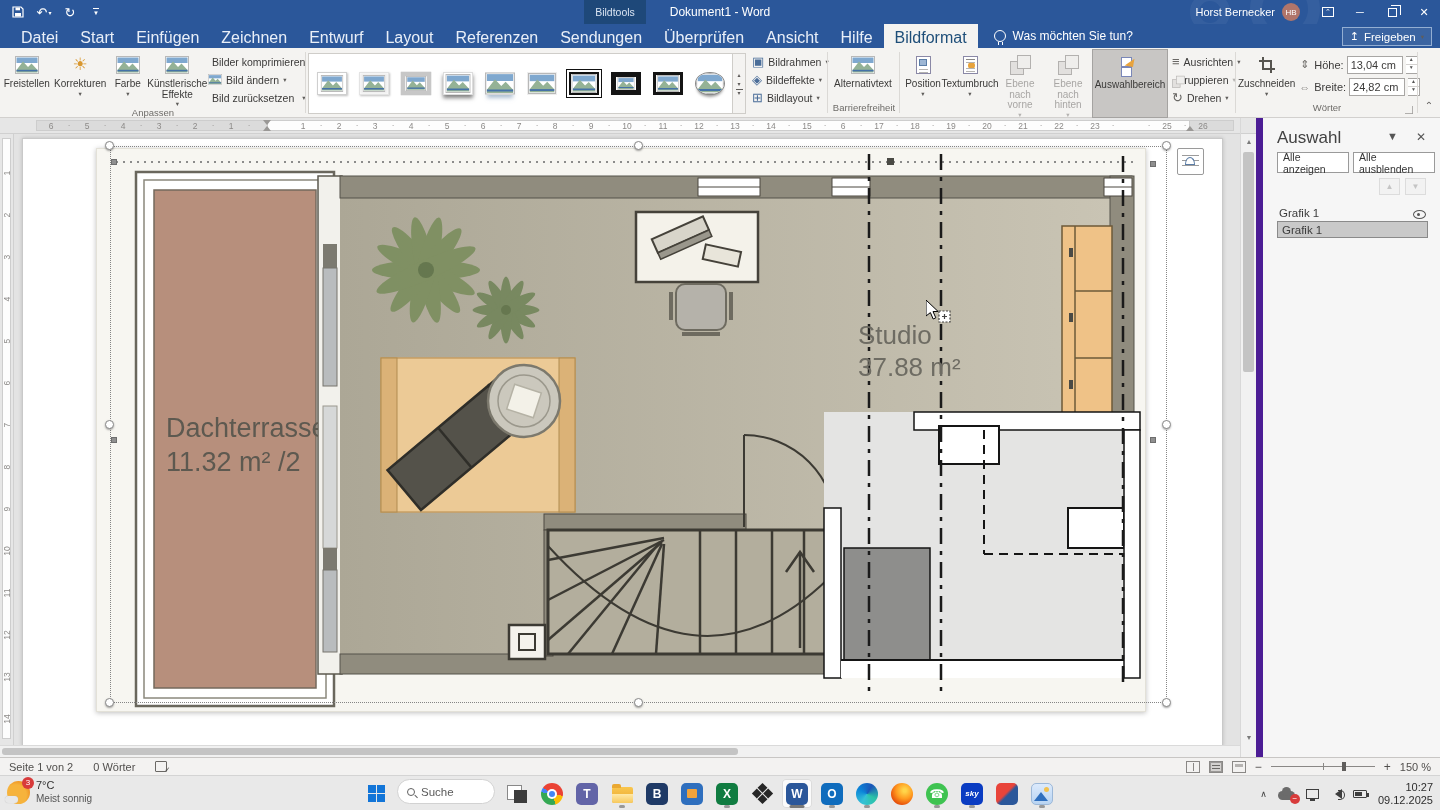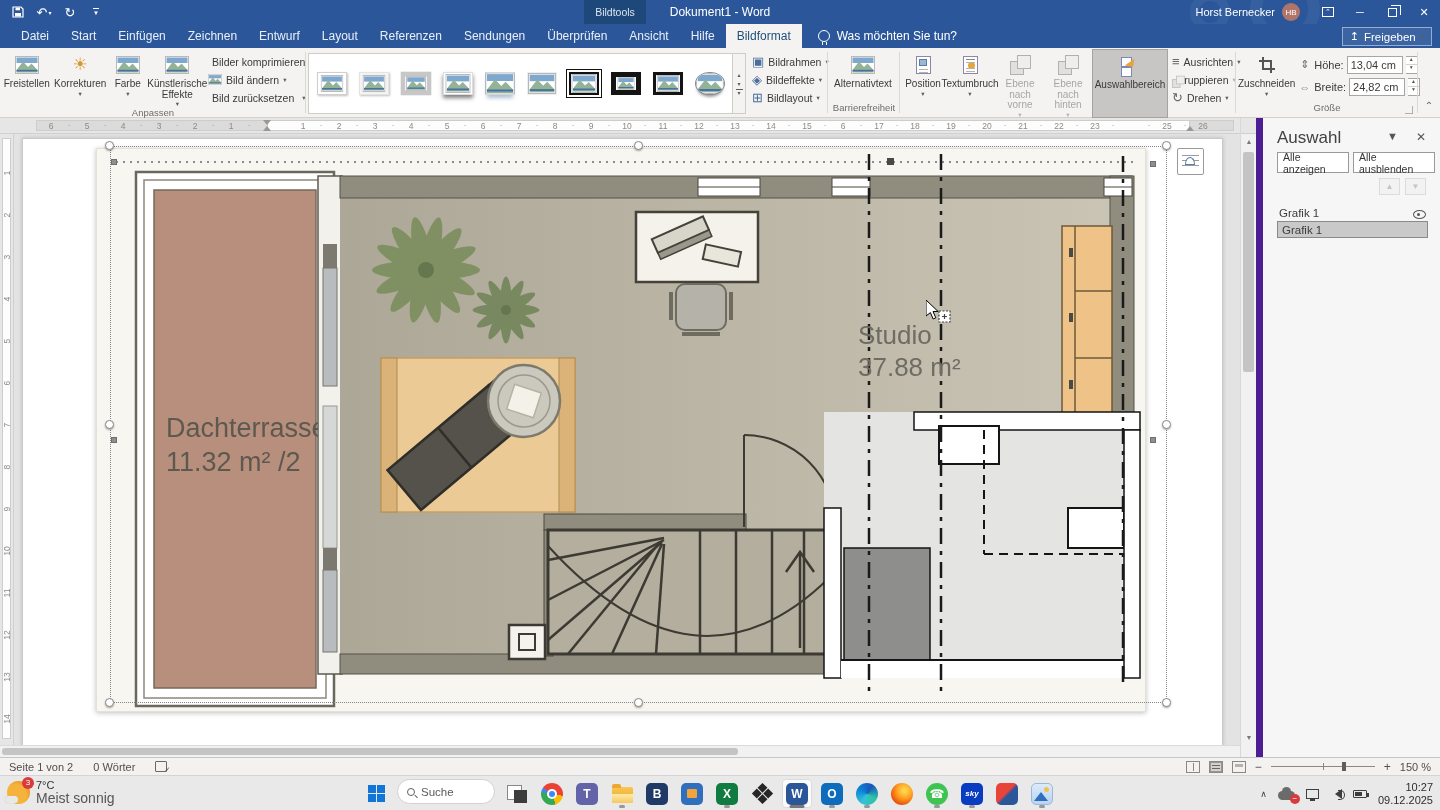--- a/index.html
+++ b/index.html
@@ -19,21 +19,21 @@
   .username{font-size:11px;margin-right:7px}
   .avatar{width:18px;height:18px;border-radius:50%;background:#b0756a;color:#fff;font-size:8px;display:flex;align-items:center;justify-content:center;margin-right:12px}
   .wbtn{width:32px;height:24px;display:flex;align-items:center;justify-content:center;font-size:11px;color:#fff}
   .ribopt{width:12px;height:10px;border:1px solid #fff;position:relative;font-size:7px;line-height:8px;text-align:center}
   .restore-ic{width:9px;height:9px;border:1px solid #fff;position:relative;background:#2b579a}
   .restore-ic:before{content:"";position:absolute;left:2px;top:-4px;width:9px;height:9px;border:1px solid #fff;border-bottom:none;border-left:none}
 
   
   .tabrow{height:24px;background:#2b579a;display:flex;align-items:stretch;position:relative}
   .tabs{display:flex;margin-left:10px}
-  .tab{padding:5px 11px 8px;font-size:12px;color:#e9eff8;cursor:default}
+  .tab{padding:5px 11px 8px;font-size:16px;color:#e9eff8;cursor:default}
   .tab.active{background:#f4f3f1;color:#1e4e79}
   .tellme{display:flex;align-items:center;gap:7px;color:#fff;font-size:12px;margin-left:16px}
   .bulb{width:12px;height:12px;border:1.3px solid #fff;border-radius:50%;position:relative}
   .bulb:after{content:"";position:absolute;left:3px;bottom:-4px;width:3.5px;height:3px;border-left:1.3px solid #fff;border-right:1.3px solid #fff}
   .share-btn{position:absolute;right:8px;top:3px;height:19px;border:1px solid #93aed2;color:#fff;font-size:11.5px;padding:0 7px;display:flex;gap:5px;align-items:center;background:rgba(255,255,255,.08)}
   .share-ic{font-size:11px;line-height:11px}
 
   
   .ribbon{height:70px;background:#f4f3f1;border-bottom:1px solid #d2d0ce;display:flex;position:relative}
   .rgroup{display:flex;flex-direction:column;position:relative;padding:1px 2px 0}
@@ -162,21 +162,21 @@
   .zthumb{position:absolute;left:68%;top:-4px;width:4px;height:9px;background:#605e5c}
   .zpm{font-size:12px;color:#514f4d;line-height:10px}
 
   
   .taskbar{height:35px;background:#e9e9e9;border-top:1px solid #d4d4d4;position:relative}
   .weather{position:absolute;left:7px;top:3px;display:flex;align-items:center;gap:6px}
   .wicon{width:23px;height:23px;border-radius:50%;background:radial-gradient(circle at 38% 62%,#f6b33c 52%,#ec8b1e 80%);position:relative}
   .wicon:after{content:"";position:absolute;left:-2px;bottom:1px;width:13px;height:7px;background:#e8e8e8;border-radius:5px;box-shadow:0 0 1px #bbb}
   .wbadge{position:absolute;right:-4px;top:-4px;width:12px;height:12px;border-radius:50%;background:#d83b3b;color:#fff;font-size:8px;display:flex;align-items:center;justify-content:center}
   .wtxt{font-size:11px;color:#333;line-height:13px}
-  .wtxt .sub{font-size:14px;color:#555}
+  .wtxt .sub{font-size:10px;color:#555}
   .tb-center{position:absolute;left:362px;top:3px;display:flex;align-items:flex-start;gap:7px}
   .startbtn{width:28px;height:28px;display:flex;align-items:center;justify-content:center}
   .winlogo{display:grid;grid-template-columns:8px 8px;grid-template-rows:8px 8px;gap:1px}
   .winlogo i{background:#1275d8}
   .searchbox{width:98px;height:25px;border-radius:13px;background:#fff;border:1px solid #d2d2d2;display:flex;align-items:center;gap:6px;padding:0 9px;color:#5a5a5a;font-size:11.5px}
   .mag{width:8px;height:8px;border:1.4px solid #616161;border-radius:50%;position:relative}
   .mag:after{content:"";position:absolute;left:6px;top:7px;width:4px;height:1.4px;background:#616161;transform:rotate(45deg)}
   .apps{display:flex;align-items:center;gap:5px}
   .app{width:30px;height:29px;display:flex;align-items:center;justify-content:center;position:relative;border-radius:4px}
   .app.active{background:#fbfbfb;box-shadow:inset 0 0 0 1px #dcdcdc}
@@ -551,21 +551,21 @@
           <span>Breite:</span>
           <span class="szinput">24,82 cm</span>
           <span class="spin">
               <span>▲</span>
               <span>▼</span>
             </span>
         </div>
       </div>
     </div>
     <div class="rg-label">
-      <span>Größe</span>
+      <span>Wörter</span>
       <span class="launcher"></span>
     </div>
   </div>
 
   <div class="collapse">⌃</div>
 </div>
 
 <div class="mainrow">
   <div class="doccol">
     <div class="hruler" id="hruler">

